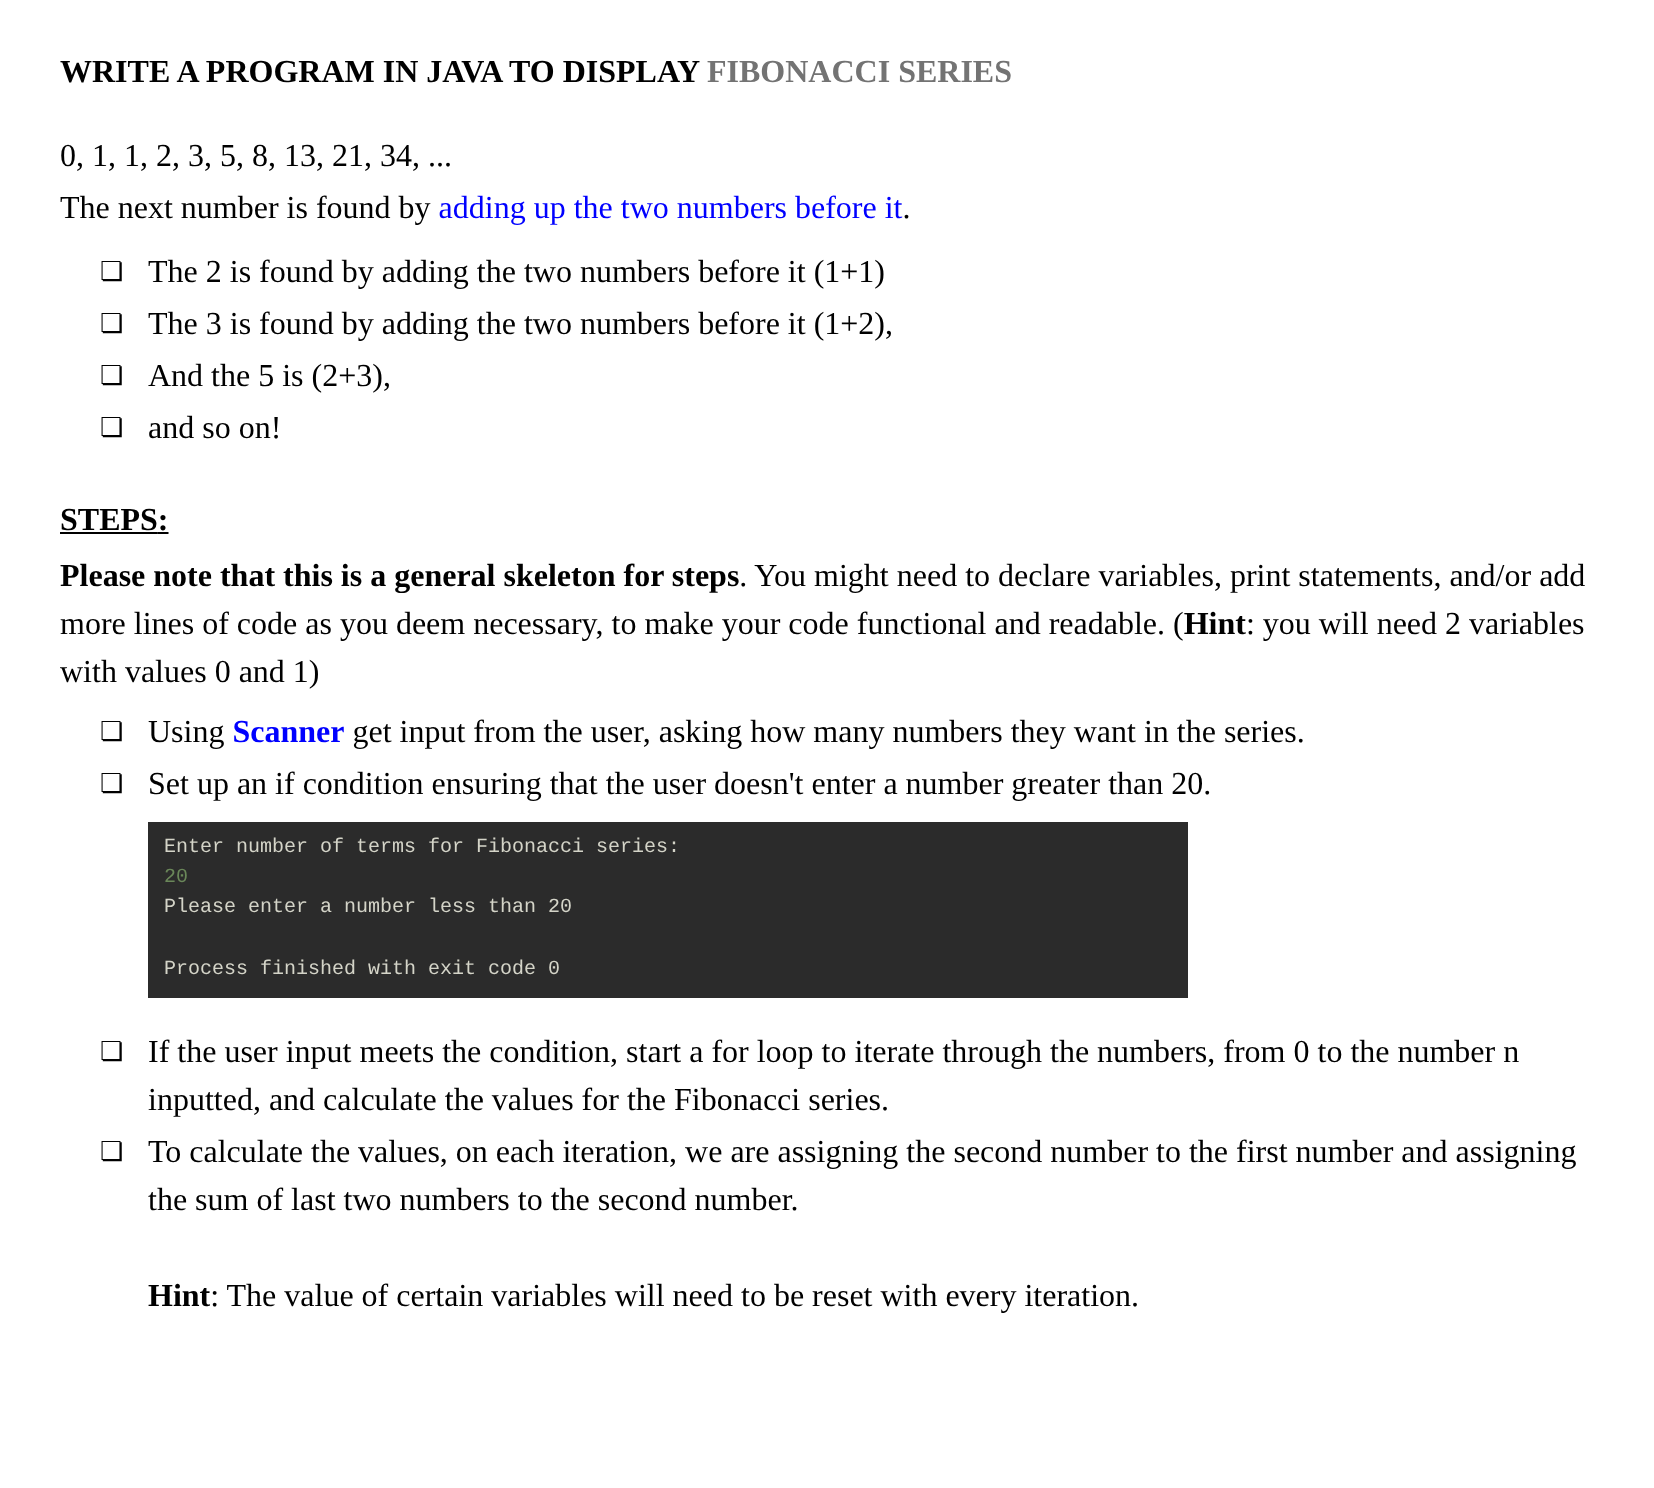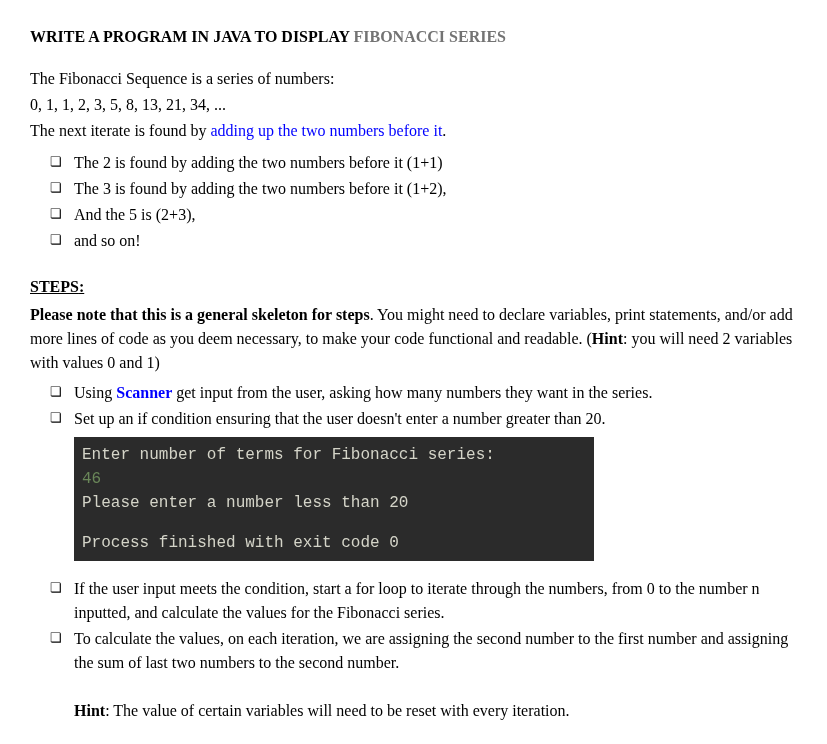--- a/index.html
+++ b/index.html
@@ -57,21 +57,21 @@
       margin-bottom: 6px;
     }
     .scanner-link {
       color: #0000FF;
       font-weight: bold;
     }
     .code-block {
       background: #2b2b2b;
       color: #d4d4c8;
       font-family: "Courier New", Courier, monospace;
-      font-size: 16px;
+      font-size: 10px;
       padding: 6px 8px;
       margin: 6px 0 6px 44px;
       width: 520px;
       box-sizing: border-box;
       line-height: 1.5;
     }
     .code-block .cursor {
       color: #6A8759;
     }
     .code-block .spacer {
@@ -84,24 +84,23 @@
 </head>
 <body>
 
 <div class="container">
 
   <div class="title">
     <span>WRITE A PROGRAM IN JAVA TO DISPLAY </span><span class="title-highlight">FIBONACCI SERIES</span>
   </div>
 
   <div class="intro">
-    <div class="intro-line">The Fibonacci Sequence is a series of numbers:</div>
     <div class="intro-line">0, 1, 1, 2, 3, 5, 8, 13, 21, 34, ...</div>
     <div class="intro-line">
-      <span>The next iterate is found by </span><span class="inline-link">adding up the two numbers before it</span><span>.</span>
+      <span>The next number is found by </span><span class="inline-link">adding up the two numbers before it</span><span>.</span>
     </div>
   </div>
 
   <ul class="bullet-list">
     <li>The 2 is found by adding the two numbers before it (1+1)</li>
     <li>The 3 is found by adding the two numbers before it (1+2),</li>
     <li>And the 5 is (2+3),</li>
     <li>and so on!</li>
   </ul>
 
@@ -115,21 +114,21 @@
 
   <ul class="bullet-list" style="margin-bottom:0;">
     <li>
       <span>Using </span><span class="scanner-link">Scanner</span><span> get input from the user, asking how many numbers they want in the series.</span>
     </li>
     <li>Set up an if condition ensuring that the user doesn't enter a number greater than 20.</li>
   </ul>
 
   <div class="code-block">
     <div>Enter number of terms for Fibonacci series:</div>
-    <div><span class="cursor">46</span></div>
+    <div><span class="cursor">20</span></div>
     <div>Please enter a number less than 20</div>
     <div class="spacer"></div>
     <div>Process finished with exit code 0</div>
   </div>
 
   <ul class="bullet-list" style="margin-top:16px;">
     <li>If the user input meets the condition, start a for loop to iterate through the numbers, from 0 to the number n inputted, and calculate the values for the Fibonacci series.</li>
     <li>
       <span>To calculate the values, on each iteration, we are assigning the second number to the first number and assigning the sum of last two numbers to the second number.</span><br>
       <br>

